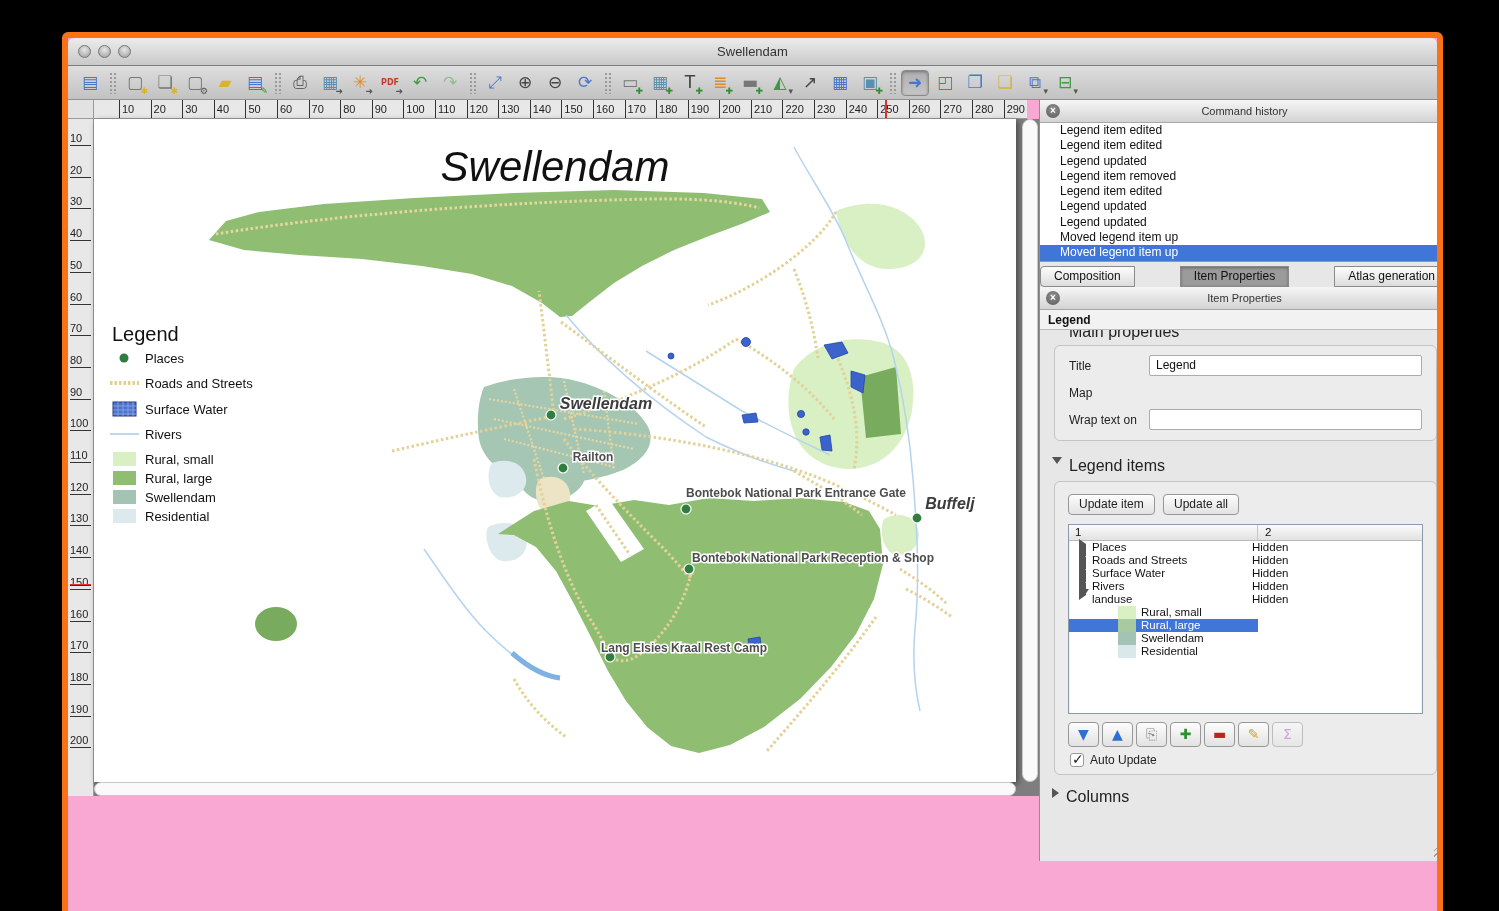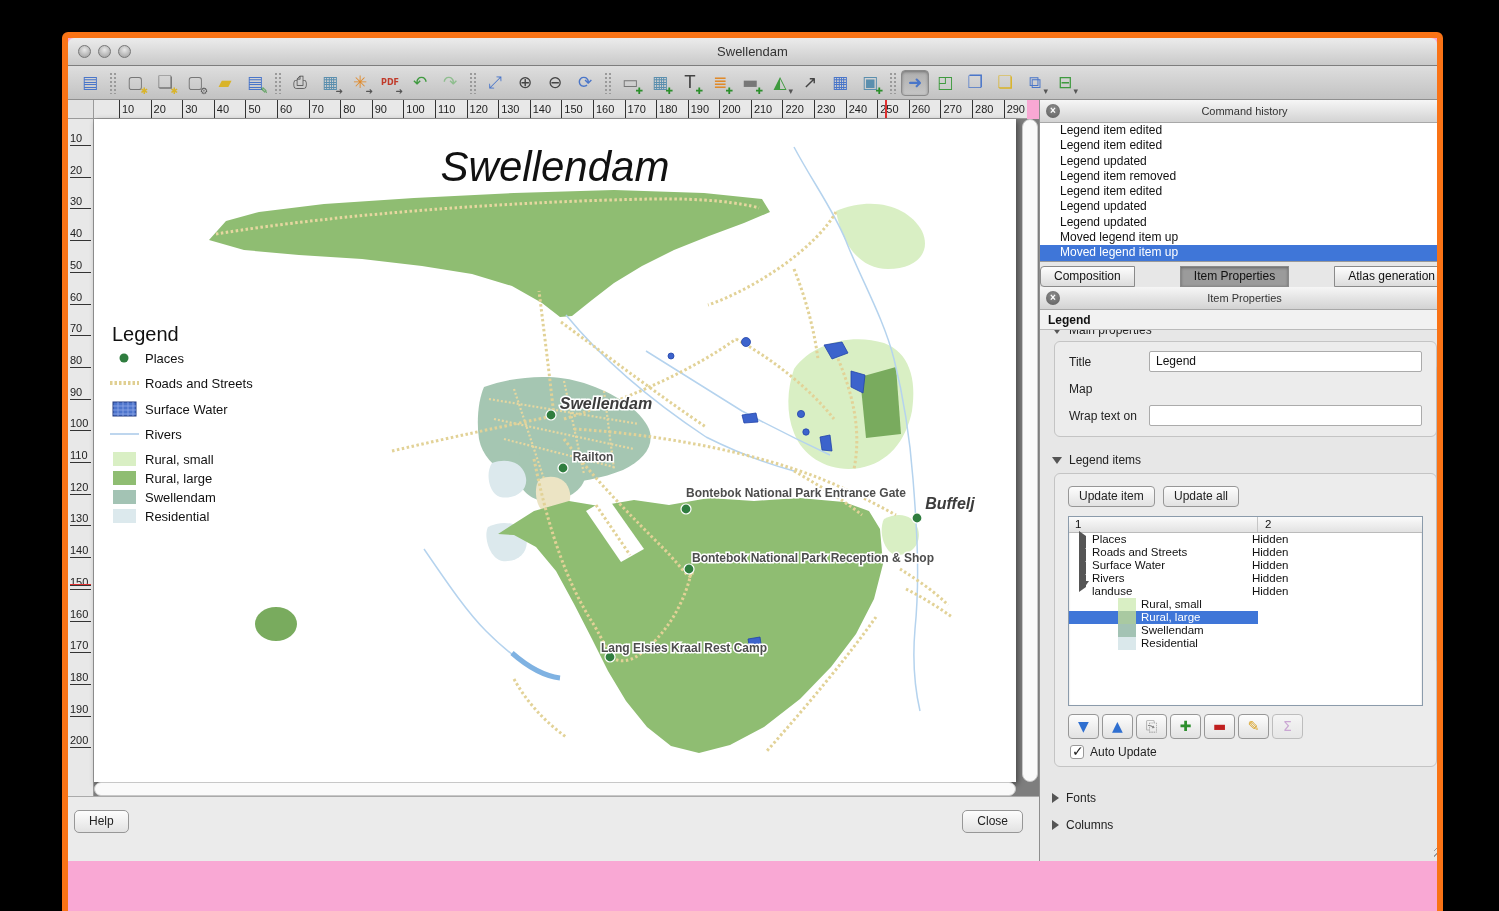--- a/index.html
+++ b/index.html
@@ -59,21 +59,21 @@
   .tab { height:21px; line-height:19px; font-size:12px; color:#111; background:linear-gradient(#fdfdfd,#dcdcdc); border:1px solid #8a8a8a; padding:0 13px; }
   .tab:first-child { border-radius:4px 0 0 4px; }
   .tab:last-child { border-radius:0 4px 4px 0; }
   .tab.active { background:#9b9b9b; box-shadow:inset 0 1px 3px rgba(0,0,0,.35); }
 
   .ip-typebar { height:20px; background:#f2f2f2; border-bottom:1px solid #bbb; font-size:12px; font-weight:bold; color:#111; padding:3px 0 0 8px; }
   .ip-scroll { position:relative; height:552px; overflow:hidden; }
   .ip-scrollbar { position:absolute; right:2px; top:4px; width:13px; height:540px; }
   .ip-thumb { position:absolute; right:0; top:30px; width:11px; height:300px; background:#bdbdbd; border-radius:6px; }
 
-  .sec-head { display:flex; align-items:center; gap:7px; font-size:12px; color:#222; margin:10px 0 4px 12px; }
+  .sec-head { display:flex; gap:7px; font-size:16px; color:#222; margin:10px 0 4px 12px; }
   .tri { width:0; height:0; }
   .tri.down { border-left:5px solid transparent; border-right:5px solid transparent; border-top:7px solid #555; }
   .tri.right { border-top:5px solid transparent; border-bottom:5px solid transparent; border-left:7px solid #555; }
   .clipped { margin-top:-7px; }
 
   .groupbox { position:relative; margin:4px 12px 0 14px; background:#ececec; border:1px solid #c4c4c4; border-radius:6px; }
   .gb1 { height:96px; }
   .frow { position:absolute; left:14px; font-size:12px; color:#222; }
   .field { position:absolute; left:94px; right:14px; height:21px; background:#fff; border:1px solid #ababab; border-radius:2px; font-size:12px; color:#111; padding:2px 6px; }
   .dropdown { background:linear-gradient(#fdfdfd,#e9e9e9); border-radius:5px; }
@@ -415,24 +415,20 @@
         <text class="maplabel" x="702" y="378" text-anchor="middle">Bontebok National Park Entrance Gate</text>
         <text class="townlabel" x="856" y="390" text-anchor="middle">Buffelj</text>
         <text class="maplabel" x="719" y="443" text-anchor="middle">Bontebok National Park Reception &amp; Shop</text>
         <text class="maplabel" x="590" y="533" text-anchor="middle">Lang Elsies Kraal Rest Camp</text>
       </svg>
     </div>
     <div class="vscroll"></div>
     <div class="hscroll"></div>
   </div>
 
-  <div class="footer">
-    <div class="btn help-btn">Help</div>
-    <div class="btn close-btn">Close</div>
-  </div>
 
   <div class="rpanel">
 
     <div class="dock-header">
       <div class="dock-close">×</div>
       <div class="dtitle">Command history</div>
     </div>
     <div class="hist-list">
       <div class="row">Legend item edited</div>
       <div class="row">Legend item edited</div>
@@ -540,24 +536,20 @@
           <div class="ltool" style="color:#c02020">▬</div>
           <div class="ltool" style="color:#d8a020">✎</div>
           <div class="ltool disabled" style="color:#b070c0">Σ</div>
         </div>
         <div class="autoupdate">
           <span class="checkbox checked"></span>
           <span>Auto Update</span>
         </div>
       </div>
 
-      <div class="sec-head" style="margin-top:24px">
-        <span class="tri right"></span>
-        <span>Fonts</span>
-      </div>
       <div class="sec-head" style="margin-top:13px">
         <span class="tri right"></span>
         <span>Columns</span>
       </div>
 
       <div class="ip-scrollbar">
           <div class="ip-thumb"></div>
         </div>
     </div>
 

